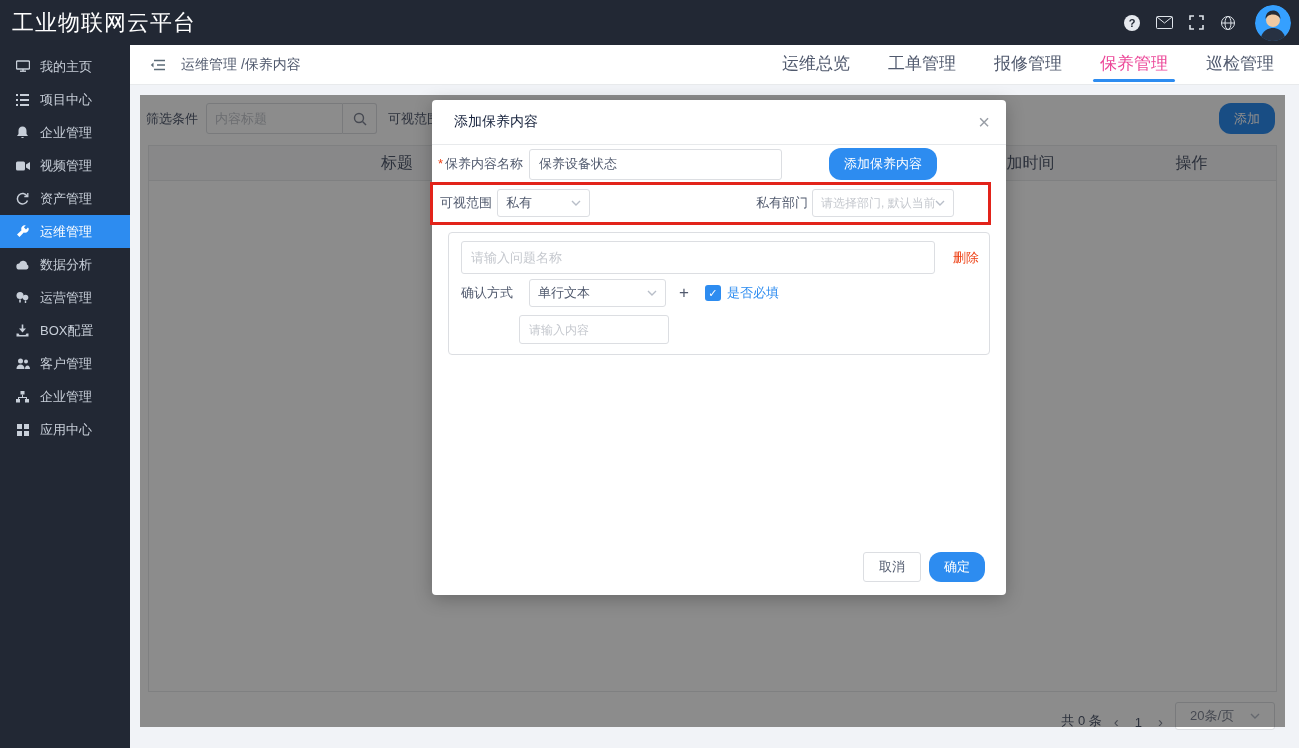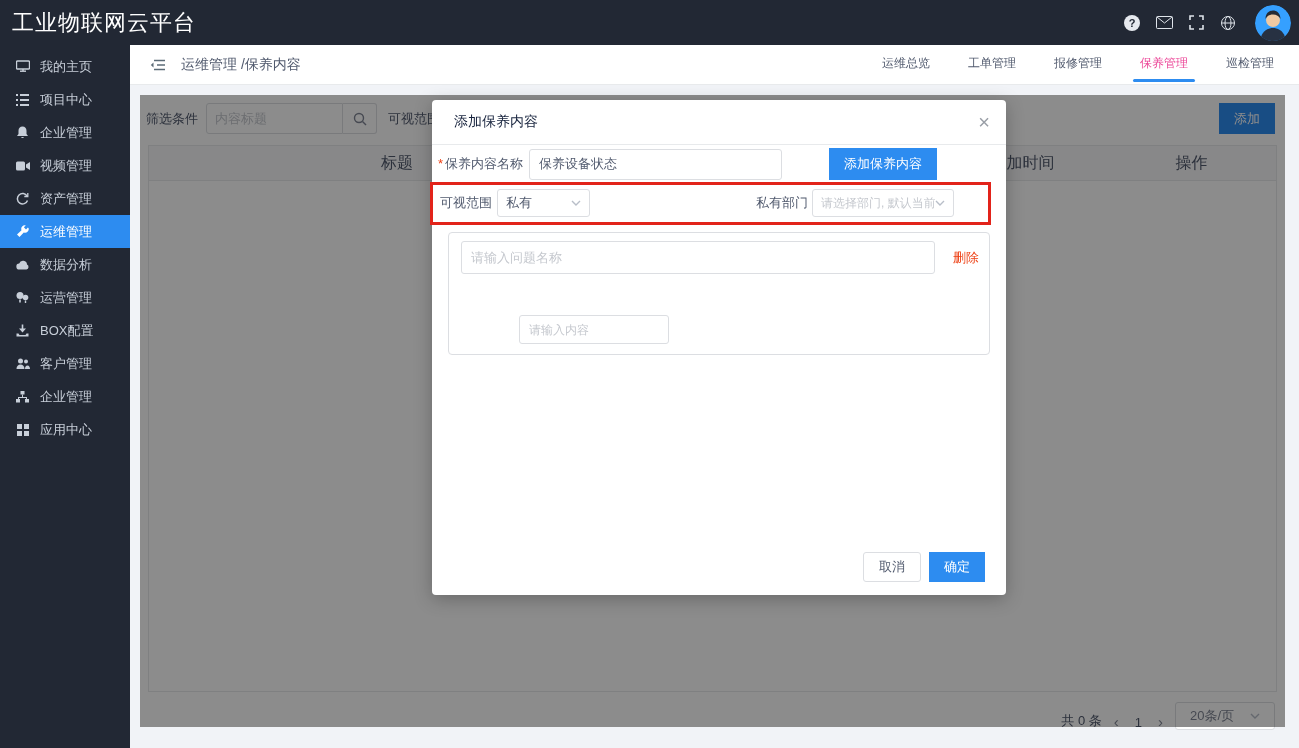--- a/index.html
+++ b/index.html
@@ -25,37 +25,37 @@
   .side-item { height:33px; display:flex; align-items:center; color:#c8cfd9; font-size:13px; cursor:pointer; }
   .side-item .ico { width:15px; margin:0 10px 0 15px; display:flex; justify-content:center; }
   .side-item.active { background:#2d8cf0; color:#ffffff; }
 
   
   .navrow { position:absolute; left:130px; top:45px; right:0; height:40px; background:#ffffff;
             border-bottom:1px solid #e8eaec; display:flex; align-items:center; z-index:3; }
   .collapse-icon { margin-left:20px; color:#5c6b77; cursor:pointer; }
   .breadcrumb { margin-left:16px; font-size:14px; color:#515a6e; }
   .tabs { margin-left:auto; display:flex; margin-right:6px; height:40px; }
-  .tab { padding:0 19px; font-size:12px; color:#515a6e; line-height:37px; position:relative; cursor:pointer; white-space:nowrap;text-align:center; }
+  .tab { padding:0 19px; font-size:17px; color:#515a6e; line-height:37px; position:relative; cursor:pointer; white-space:nowrap;text-align:center; }
   .tab.active { color:#ec4899; }
   .tab.active::after { content:""; position:absolute; left:12px; right:12px; bottom:3px; height:3px;
                        background:#2d8cf0; border-radius:2px; }
 
   
   .content { position:absolute; left:130px; top:85px; right:0; bottom:0; background:#f1f3f7; }
   .card { position:absolute; left:10px; top:10px; width:1145px; height:632px; background:#ffffff; }
   .filter-row { display:flex; align-items:center; padding:8px 10px 7px 6px; }
   .flabel { font-size:13px; color:#515a6e; margin-right:8px; white-space:nowrap; }
   .txt-input { height:31px; width:137px; border:1px solid #dcdee2; border-radius:3px 0 0 3px;
                padding:0 8px; font-size:13px; color:#515a6e; background:#fff; outline:none; }
   .txt-input::placeholder { color:#c5c8ce; }
   .search-btn { height:31px; width:34px; border:1px solid #dcdee2; border-left:none; border-radius:0 3px 3px 0;
                 background:#fff; display:flex; align-items:center; justify-content:center; color:#808695; cursor:pointer; }
   .scope-label { margin-left:11px; }
-  .btn-primary { background:#2d8cf0; color:#fff; border:none; border-radius:0; height:30px;
+  .btn-primary { background:#2d8cf0; color:#fff; border:none; border-radius:12px; height:30px;
                  padding:0 15px; font-size:13px; cursor:pointer; white-space:nowrap; }
   .add-btn { margin-left:auto; height:31px; }
 
   .tablewrap { margin:4px 8px 0 8px; border:1px solid #e8eaec; height:547px; }
   .thead { display:flex; height:35px; background:#f8f8f9; border-bottom:1px solid #e8eaec;
            align-items:center; font-size:16px; color:#515a6e; }
   .th { text-align:center; }
   .th1 { width:44%; } .thgap { width:26%; } .th2 { width:15%; } .th3 { width:15%; }
 
   .pagi { display:flex; align-items:flex-end; justify-content:flex-end; margin:10px 10px 0 0; gap:8px;
@@ -365,20 +365,34 @@
           <svg width="10" height="6" viewBox="0 0 10 6" fill="none" stroke="currentColor" stroke-width="1.4">
             <path d="M1 1l4 4 4-4"></path>
           </svg>
         </span>
     </div>
   </div>
 
   <div class="qpanel">
     <input class="q-input" placeholder="请输入问题名称" style="">
     <span class="del-link">删除</span>
+    <div class="q-row">
+      <span class="m-label">确认方式</span>
+      <div class="select sel-confirm">
+        <span>单行文本</span>
+        <span class="chev">
+            <svg width="10" height="6" viewBox="0 0 10 6" fill="none" stroke="currentColor" stroke-width="1.4">
+              <path d="M1 1l4 4 4-4"></path>
+            </svg>
+          </span>
+      </div>
+      <span class="plus">+</span>
+      <span class="checkbox">✓</span>
+      <span class="cb-label">是否必填</span>
+    </div>
     <input class="c-input" placeholder="请输入内容" style="">
   </div>
 
   <div class="m-foot">
     <button class="btn-cancel">取消</button>
     <button class="btn-primary btn-ok">确定</button>
   </div>
 </div>
 
 <div class="annotation"></div>

